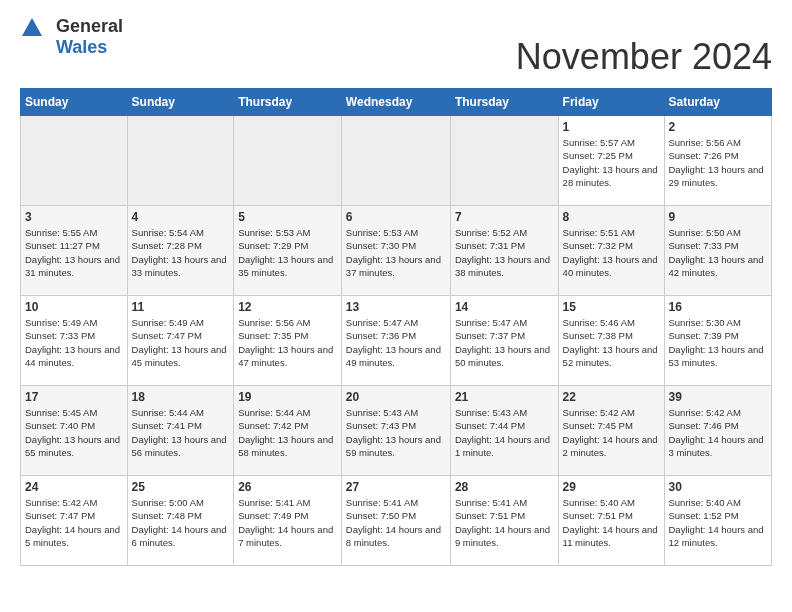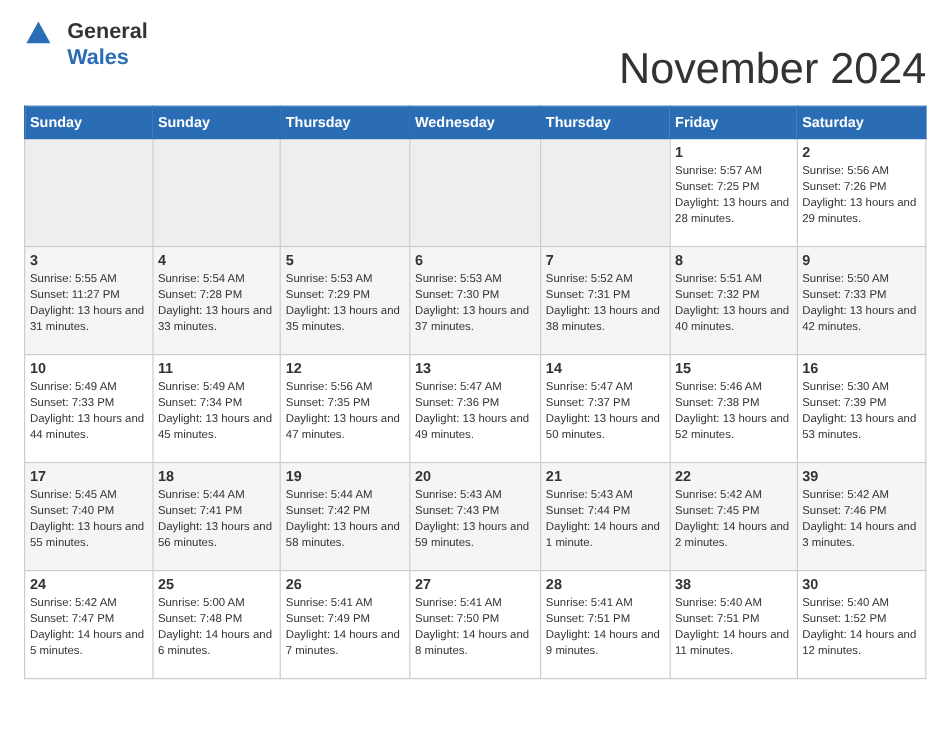--- a/index.html
+++ b/index.html
@@ -196,21 +196,21 @@
         <td>
           <div class="day-number">10</div>
           <div class="day-detail">Sunrise: 5:49 AM
 Sunset: 7:33 PM
 Daylight: 13 hours
 and 44 minutes.</div>
         </td>
         <td>
           <div class="day-number">11</div>
           <div class="day-detail">Sunrise: 5:49 AM
-Sunset: 7:34 PM
+Sunset: 7:47 PM
 Daylight: 13 hours
 and 45 minutes.</div>
         </td>
         <td>
           <div class="day-number">12</div>
           <div class="day-detail">Sunrise: 5:56 AM
 Sunset: 7:35 PM
 Daylight: 13 hours
 and 47 minutes.</div>
         </td>
@@ -324,21 +324,21 @@
 and 8 minutes.</div>
         </td>
         <td>
           <div class="day-number">28</div>
           <div class="day-detail">Sunrise: 5:41 AM
 Sunset: 7:51 PM
 Daylight: 14 hours
 and 9 minutes.</div>
         </td>
         <td>
-          <div class="day-number">38</div>
+          <div class="day-number">29</div>
           <div class="day-detail">Sunrise: 5:40 AM
 Sunset: 7:51 PM
 Daylight: 14 hours
 and 11 minutes.</div>
         </td>
         <td>
           <div class="day-number">30</div>
           <div class="day-detail">Sunrise: 5:40 AM
 Sunset: 1:52 PM
 Daylight: 14 hours

